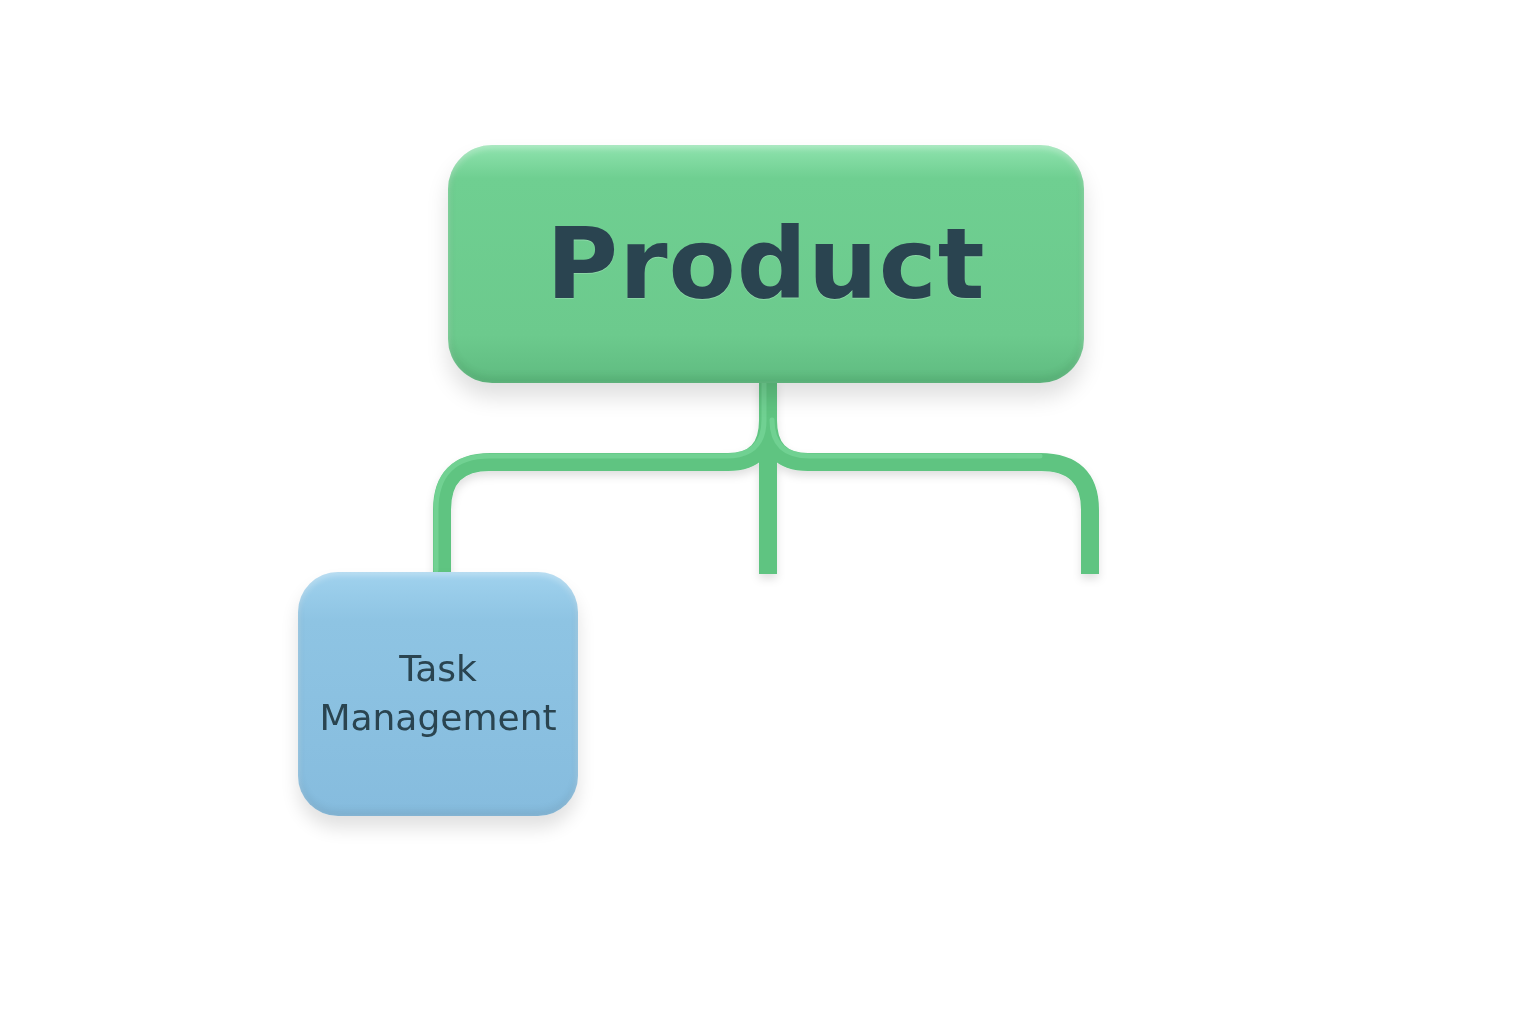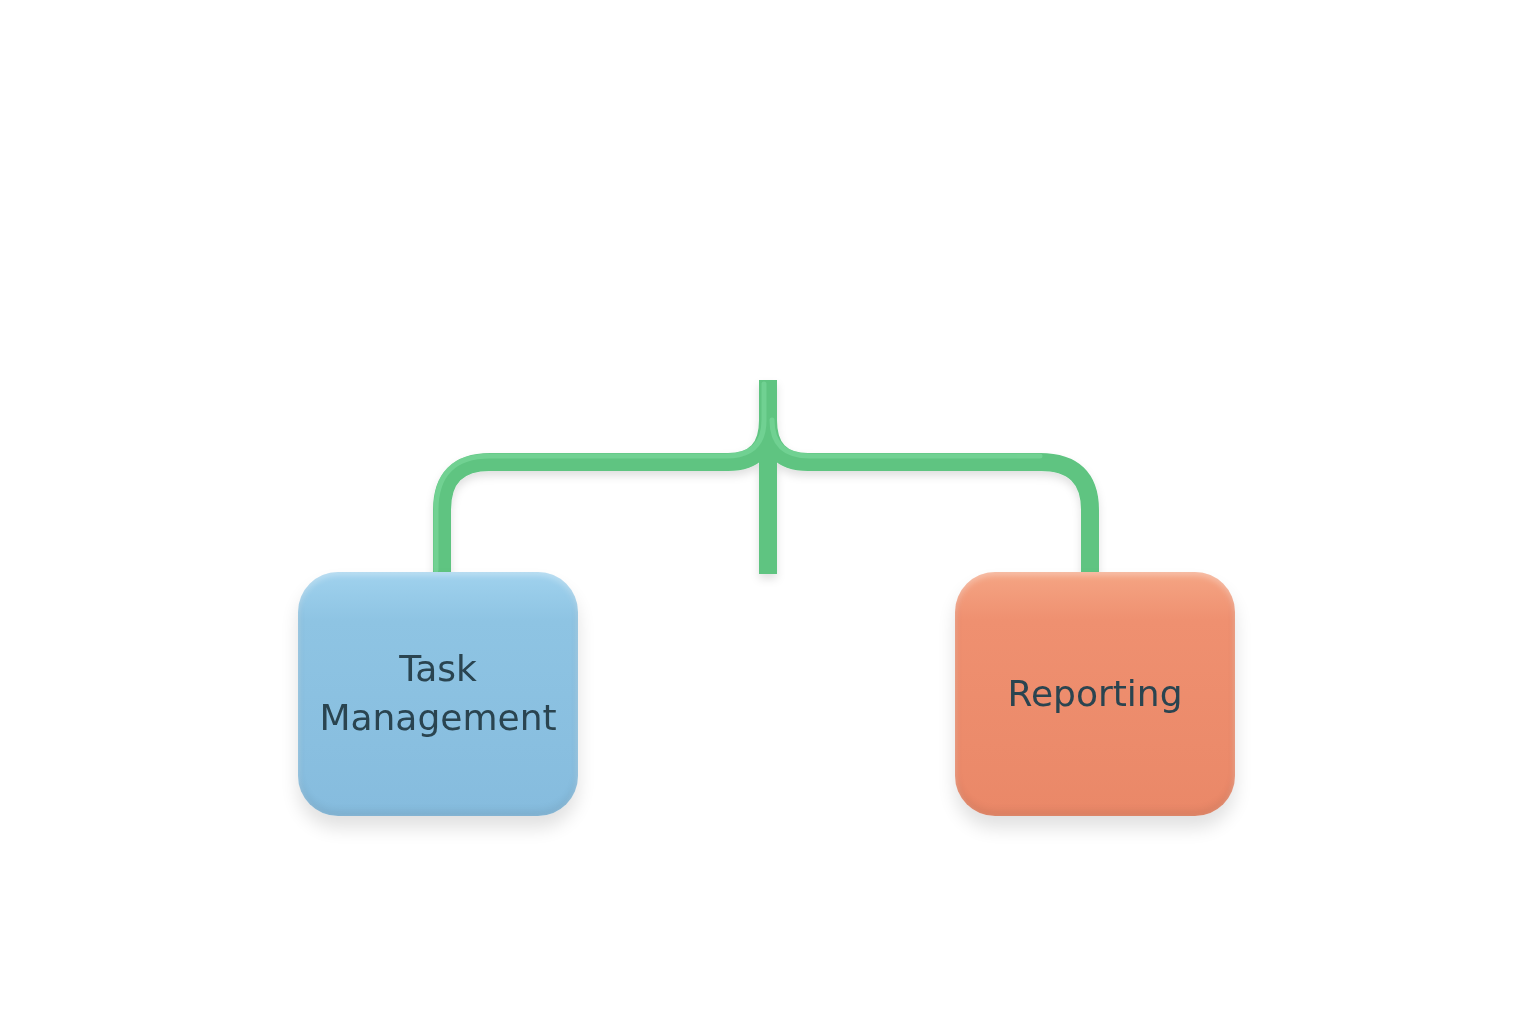--- a/index.html
+++ b/index.html
@@ -62,26 +62,26 @@
       <path d="M768 380 L768 420 Q768 462 728 462 L490 462 Q442 462 442 510 L442 574"></path>
       <path d="M768 420 Q768 462 808 462 L1040 462 Q1090 462 1090 510 L1090 574"></path>
       <path d="M768 420 L768 574"></path>
     </g>
     <g fill="none" stroke="#7fdca0" stroke-width="5" stroke-linecap="round" opacity="0.55">
       <path d="M764 384 L764 420 Q764 456 726 456 L490 456 Q436 456 436 510 L436 570"></path>
       <path d="M772 420 Q772 456 810 456 L1040 456"></path>
     </g>
   </svg>
 
+  <div class="node root">
+    <span>Product</span>
+  </div>
 
   <div class="node child child-task">
     <span class="label-wrap">
       <span>Task</span><br>
       <span>Management</span>
     </span>
   </div>
 
 
-  <div class="node child child-reporting">
-    <span class="label-wrap">Reporting</span>
-  </div>
 
 </div>
 
 </body></html>

